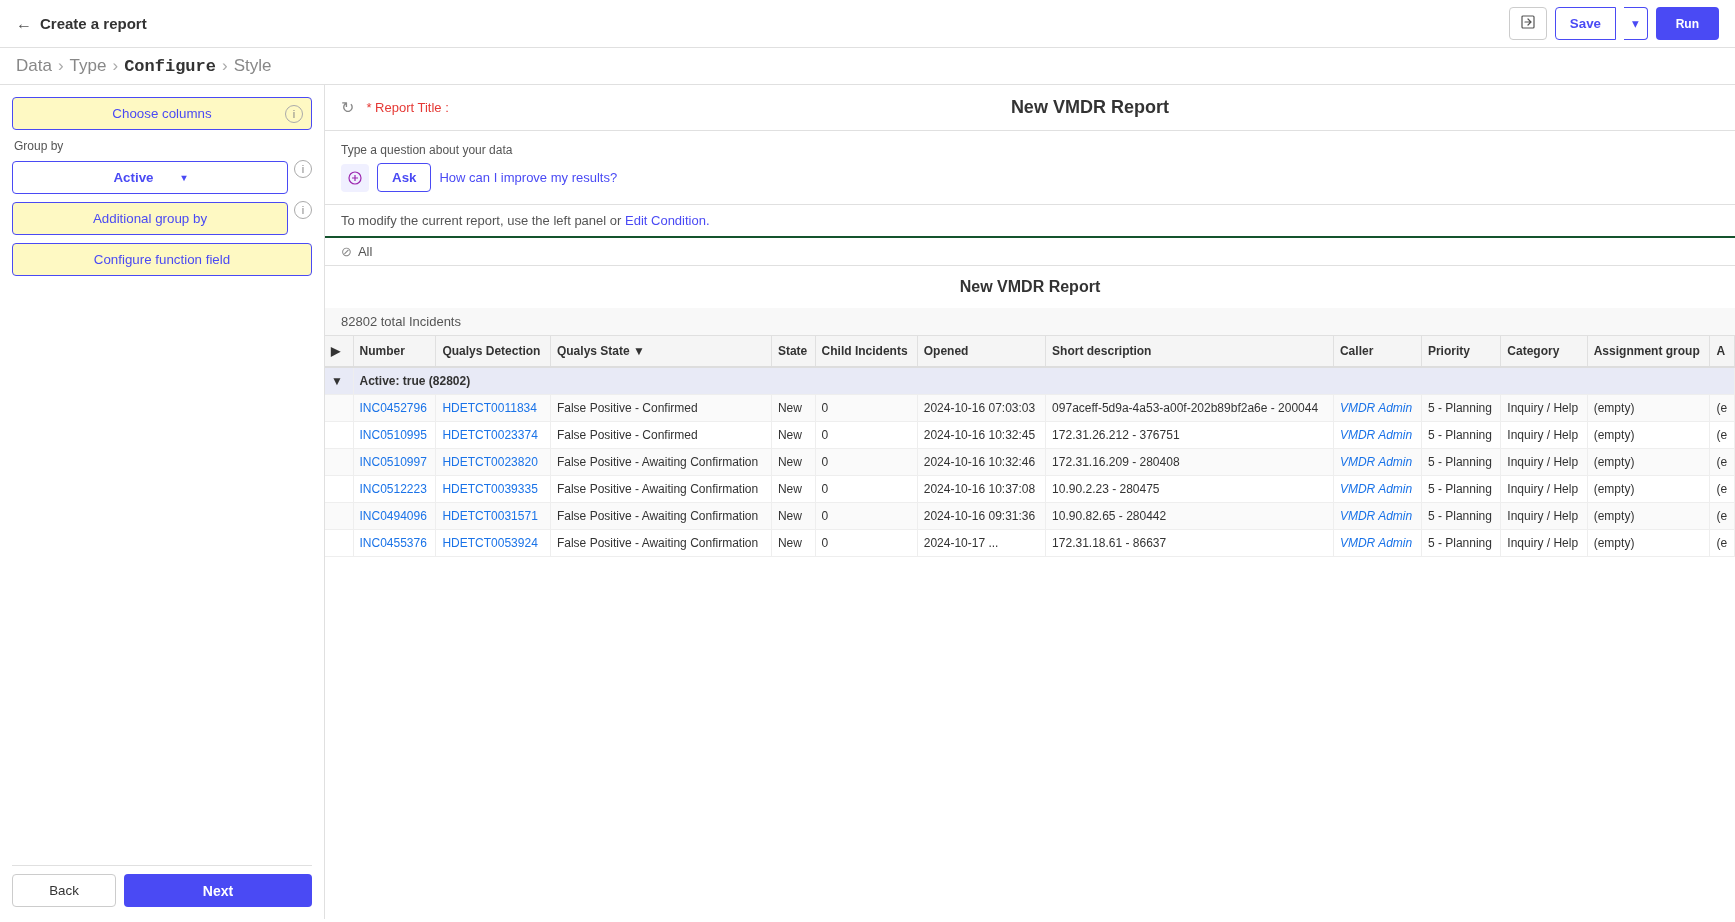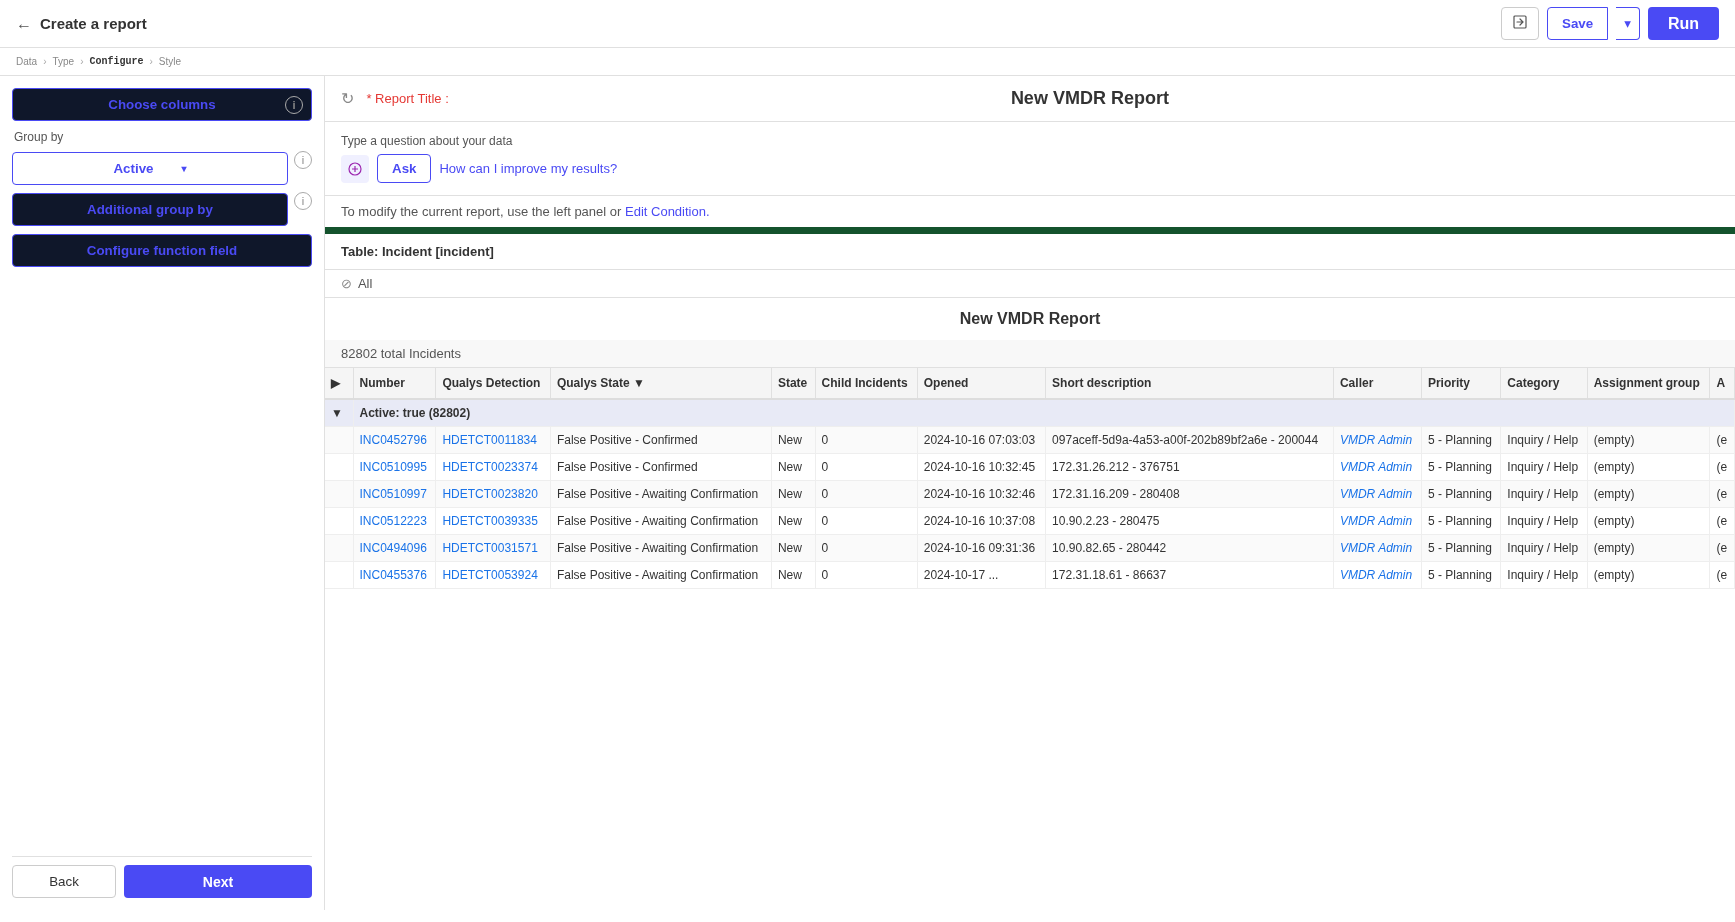--- a/index.html
+++ b/index.html
@@ -11,45 +11,45 @@
       padding: 0 16px; height: 48px; border-bottom: 1px solid #e0e0e0;
       background: #fff;
     }
     .top-bar-left { display: flex; align-items: center; gap: 8px; }
     .back-arrow { cursor: pointer; color: #555; font-size: 16px; }
     .page-title { font-size: 15px; font-weight: 600; color: #333; }
     .top-bar-right { display: flex; gap: 8px; }
     .btn-export { background: none; border: 1px solid #ccc; border-radius: 4px; padding: 6px 10px; cursor: pointer; color: #555; }
     .btn-save { background: #fff; border: 1px solid #4a4af4; border-radius: 4px 0 0 4px; padding: 6px 14px; cursor: pointer; color: #4a4af4; font-weight: 600; }
     .btn-save-dropdown { background: #fff; border: 1px solid #4a4af4; border-left: none; border-radius: 0 4px 4px 0; padding: 6px 8px; cursor: pointer; color: #4a4af4; }
-    .btn-run { background: #4a4af4; border: none; border-radius: 4px; padding: 6px 20px; cursor: pointer; color: #fff; font-weight: 700; font-size: 16px; }
+    .btn-run { background: #4a4af4; border: none; border-radius: 4px; padding: 6px 20px; cursor: pointer; color: #fff; font-weight: 700; font-size: 12px; }
 
     
     .breadcrumb {
       display: flex; align-items: center; gap: 6px;
       padding: 8px 16px; border-bottom: 1px solid #e0e0e0;
-      background: #fff; font-size: 10px;
+      background: #fff; font-size: 17px;
     }
     .breadcrumb-item { color: #888; cursor: pointer; }
     .breadcrumb-item.active { color: #333; font-weight: 600; font-family: Liberation Mono, monospace; }
     .breadcrumb-sep { color: #aaa; }
 
     
     .main-layout { display: flex; height: calc(922px - 88px); }
 
     
     .left-panel {
       width: 325px; min-width: 325px; border-right: 1px solid #e0e0e0;
       padding: 12px; display: flex; flex-direction: column; gap: 8px;
       background: #fff;
     }
     .panel-btn {
       display: flex; align-items: center; justify-content: center;
       border: 1px solid #4a4af4; border-radius: 4px; padding: 8px 24px;
-      background: #0f172a; color: #4a4af4; font-weight: 700; cursor: pointer; width: 100%;
+      background: #fef9c3; color: #4a4af4; font-weight: 400; cursor: pointer; width: 100%;
       position: relative;
     }
     .info-icon {
       position: absolute; right: 8px; top: 50%; transform: translateY(-50%);
       width: 18px; height: 18px; border-radius: 50%; border: 1px solid #aaa;
       display: flex; align-items: center; justify-content: center;
       font-size: 11px; color: #888; cursor: pointer;
     }
     .group-by-label { font-size: 12px; color: #555; padding-left: 2px; }
     .active-dropdown {
@@ -78,21 +78,21 @@
     
     .ai-bar { padding: 12px 16px; border-bottom: 1px solid #e0e0e0; }
     .ai-bar-label { font-size: 12px; color: #555; margin-bottom: 6px; }
     .ai-bar-row { display: flex; align-items: center; gap: 8px; }
     .ai-icon { width: 28px; height: 28px; background: #f0f0ff; border-radius: 4px; display: flex; align-items: center; justify-content: center; font-size: 14px; }
     .ai-input { flex: 1; border: 1px solid #ccc; border-radius: 4px; padding: 6px 10px; font-size: 13px; color: #888; }
     .btn-ask { border: 1px solid #4a4af4; border-radius: 4px; padding: 6px 14px; background: #fff; color: #4a4af4; font-weight: 600; cursor: pointer; }
     .ai-help-link { color: #4a4af4; cursor: pointer; font-size: 13px; }
 
     
-    .modify-text { padding: 8px 16px; font-size: 13px; color: #555; border-bottom: 7px solid #14532d; }
+    .modify-text { padding: 8px 16px; font-size: 13px; color: #555; border-bottom: 2px solid #14532d; }
     .edit-link { color: #4a4af4; cursor: pointer; }
 
     
     .table-info { padding: 10px 16px; font-size: 13px; font-weight: 600; border-bottom: 1px solid #e0e0e0; }
     .filter-row { display: flex; align-items: center; gap: 6px; padding: 6px 16px; border-bottom: 1px solid #e0e0e0; color: #555; font-size: 13px; }
     .filter-icon { color: #888; }
 
     
     .report-title-center { text-align: center; padding: 12px; font-size: 16px; font-weight: 600; color: #333; }
 
@@ -204,21 +204,20 @@
         <button class="btn-ask">Ask</button>
         <span class="ai-help-link">How can I improve my results?</span>
       </div>
     </div>
 
     <div class="modify-text">
       <span>To modify the current report, use the left panel or</span>
       <span class="edit-link">Edit Condition.</span>
     </div>
 
-    <div class="table-info">Table: Incident [incident]</div>
     <div class="filter-row">
       <span class="filter-icon">⊘</span>
       <span>All</span>
     </div>
 
     <div class="report-title-center">New VMDR Report</div>
 
     <div class="total-row">82802 total Incidents</div>
 
     <div style="overflow-x:auto; overflow-y:auto; max-height:480px;">

